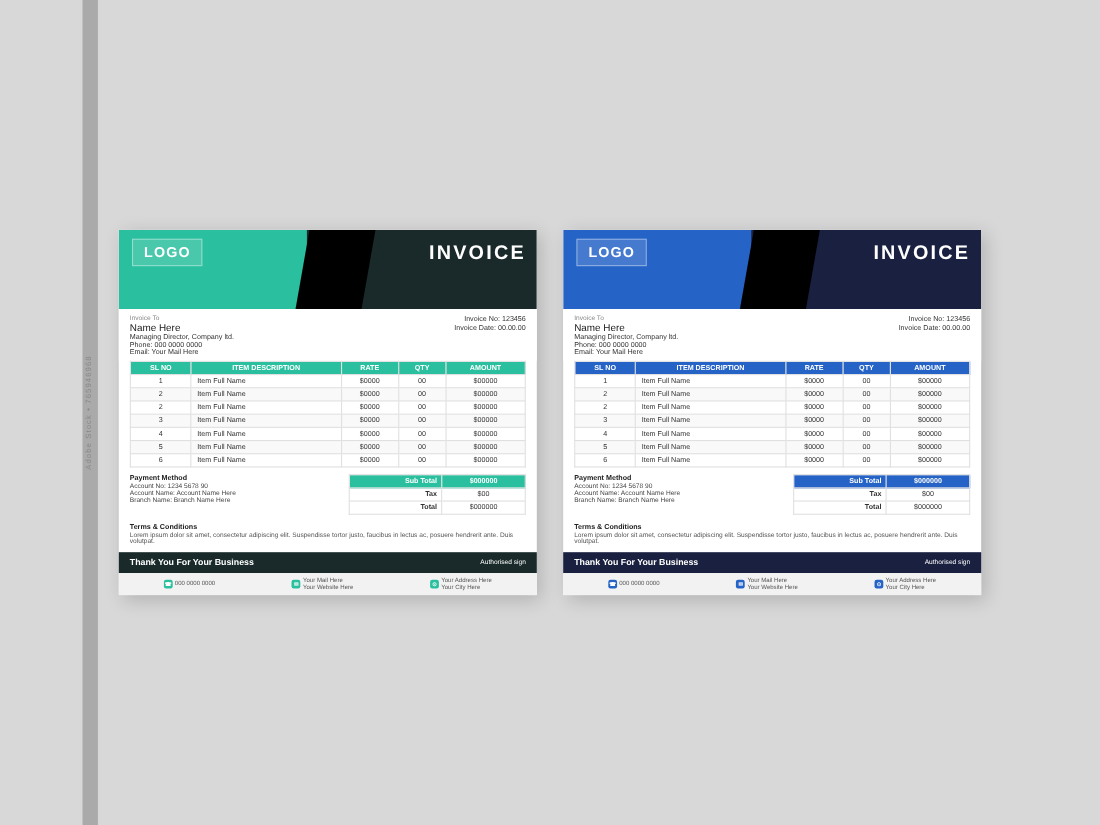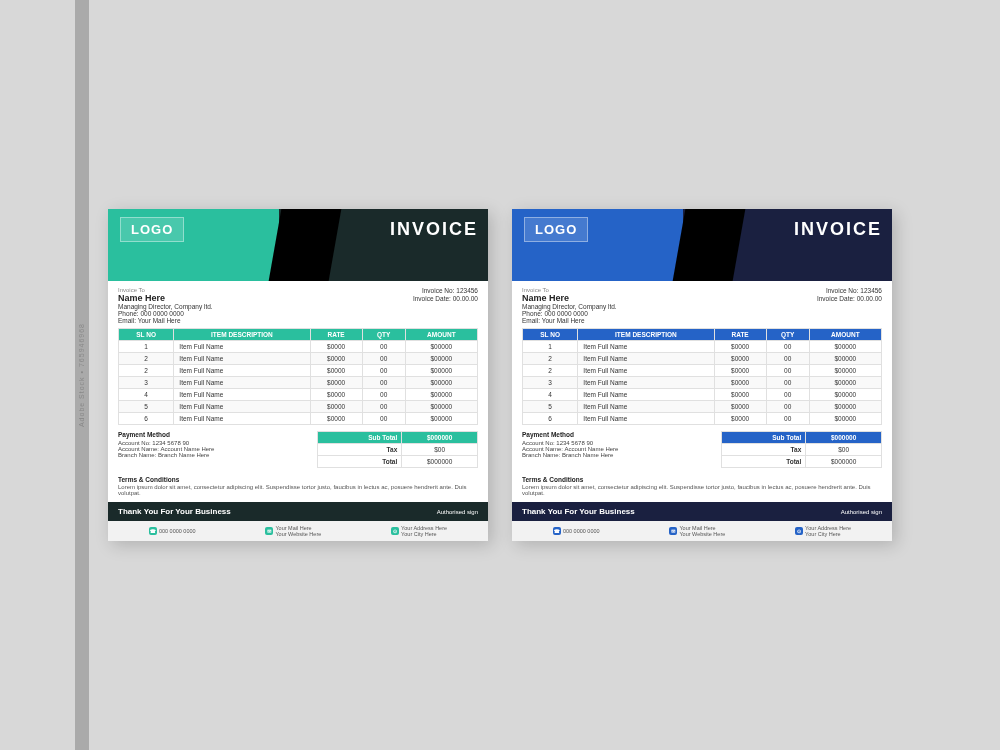--- a/index.html
+++ b/index.html
@@ -99,21 +99,21 @@
     }
     
     .billing-section {
       display: flex;
       justify-content: space-between;
       padding: 6px 10px 4px 10px;
       background: #fff;
     }
     .billing-left { font-size: 6.5px; color: #333; }
     .billing-left .invoice-to { font-size: 6px; color: #888; }
-    .billing-left .name { font-size: 9px; font-weight: 700; color: #222; }
+    .billing-left .name { font-size: 9px; font-weight: 400; color: #222; }
     .billing-right { font-size: 6.5px; color: #333; text-align: right; }
     .billing-right div { margin-bottom: 1px; }
     
     .invoice-table { width: 100%; border-collapse: collapse; }
     .invoice-table th, .invoice-table td {
       border: 1px solid #e0e0e0;
       padding: 2px 4px;
       text-align: center;
       font-size: 6.5px;
     }

